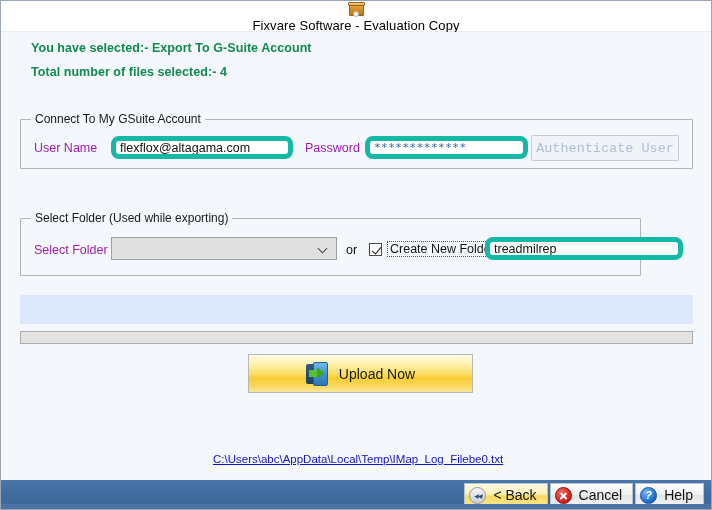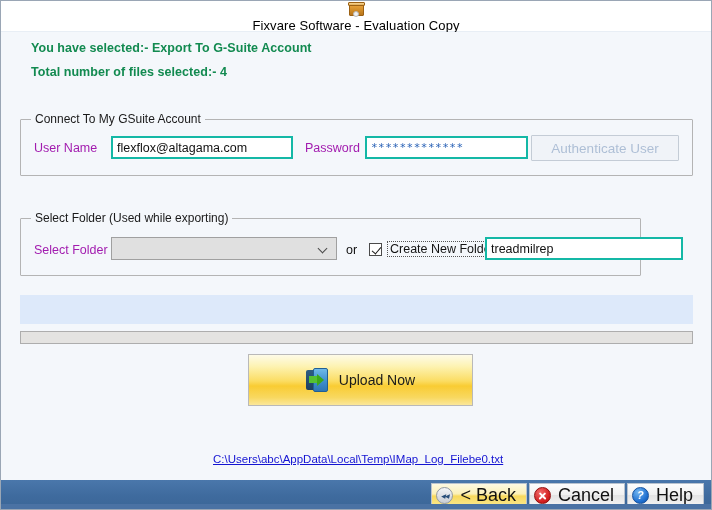--- a/index.html
+++ b/index.html
@@ -70,39 +70,40 @@
 
   
   .group{
     position:absolute;border:1px solid #b4b4b4;border-radius:1px;
     background:transparent;box-sizing:border-box;
   }
   .group-title{
     position:absolute;top:-8px;left:10px;background:#f4f7fb;
     padding:0 4px;font-size:12px;color:#1a1a1a;white-space:nowrap;
   }
-  #group-connect{left:19px;top:87px;width:673px;height:57px;}
+  #group-connect{left:19px;top:87px;width:673px;height:50px;}
   #group-folder{left:19px;top:186px;width:621px;height:58px;}
 
   .lbl{font-size:12.5px;color:#a21caf;position:absolute;white-space:nowrap;}
 
   .txt{
     position:absolute;box-sizing:border-box;
-    border:2px solid #14b8a6;background:#fff;
+    border:5px solid #14b8a6;background:#fff;
     font-family:"Liberation Sans", sans-serif;font-size:12.5px;color:#111;
-    padding:2px 4px;outline:none;border-radius:0;
+    padding:2px 4px;outline:none;border-radius:8px;
   }
   .txt.pwd{font-family:"DejaVu Sans Mono", monospace;font-size:11px;color:#2a62b6;letter-spacing:.5px;}
 
   .btn-disabled{
     position:absolute;box-sizing:border-box;
     border:1px solid #c4ccd6;background:#f0f3f8;
     color:#aebfd6;font-size:13.5px;
     display:flex;align-items:center;justify-content:center;
     border-radius:1px;
+    font-family:Liberation Mono, monospace;
   }
 
   .combo{
     position:absolute;box-sizing:border-box;
     border:1px solid #a0a0a0;background:#e0e0e0;
     display:flex;align-items:center;
   }
   .combo .chev{
     margin-left:auto;margin-right:8px;
     width:9px;height:9px;position:relative;
@@ -136,21 +137,21 @@
     position:absolute;left:19px;top:263px;width:673px;height:29px;
     background:#dde9fa;border:none;
   }
   .progbar{
     position:absolute;left:19px;top:299px;width:673px;height:13px;
     background:#e4e3e1;border:1px solid #adadad;box-sizing:border-box;
   }
 
   
   .upload-btn{
-    position:absolute;left:247px;top:322px;width:225px;height:52px;
+    position:absolute;left:247px;top:322px;width:225px;height:39px;
     box-sizing:border-box;border:1px solid #b9b9b9;
     background:linear-gradient(180deg,#fdfbe8 0%,#fdf3b4 22%,#fbdd63 52%,#f9cc33 62%,#f8d860 85%,#fbe79a 100%);
     display:flex;align-items:center;justify-content:center;
     cursor:pointer;
   }
   .upload-ico{
     width:24px;height:24px;position:relative;margin-right:9px;flex:0 0 auto;
   }
   .upload-ico .back{
     position:absolute;left:0;top:2px;width:11px;height:20px;border-radius:2px;
@@ -193,21 +194,21 @@
   }
   .fbtns{position:absolute;right:9px;top:3px;display:flex;gap:2px;}
   .fbtn{
     height:24px;box-sizing:border-box;border:1px solid #b9c3cf;
     background:linear-gradient(180deg,#fdfdfd 0%,#f1f1f1 48%,#e4e4e4 52%,#f4f4f4 100%);
     display:flex;align-items:center;padding:0 10px 0 4px;cursor:pointer;
   }
   .fbtn.back{
     background:linear-gradient(180deg,#fdf9e3 0%,#fbf0b7 45%,#f8d95c 55%,#fae78f 100%);
   }
-  .fbtn span.lab{font-size:18px;color:#111;margin-left:7px;white-space:nowrap;}
+  .fbtn span.lab{font-size:14px;color:#111;margin-left:7px;white-space:nowrap;}
   .ico-circle{
     width:17px;height:17px;border-radius:50%;flex:0 0 auto;position:relative;
     display:flex;align-items:center;justify-content:center;
   }
   .ico-rewind{
     background:linear-gradient(180deg,#f4f5f7 0%,#c9cdd4 100%);
     border:1px solid #9299a3;box-sizing:border-box;
   }
   .ico-rewind:after{
     content:"\25C0\25C0";font-size:6px;color:#2a4f7a;letter-spacing:-1px;

